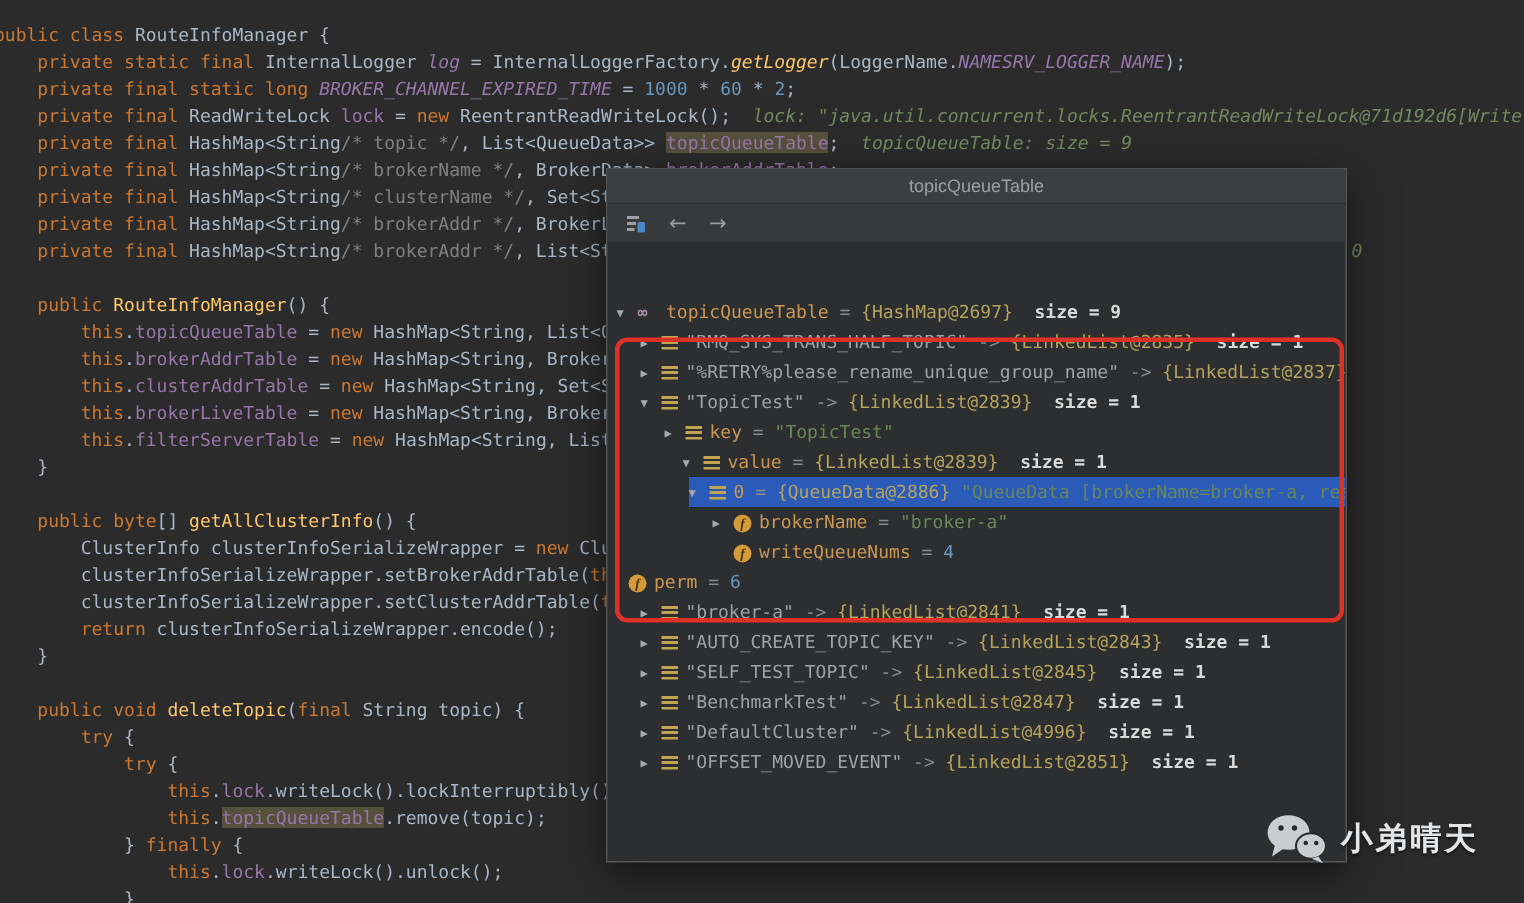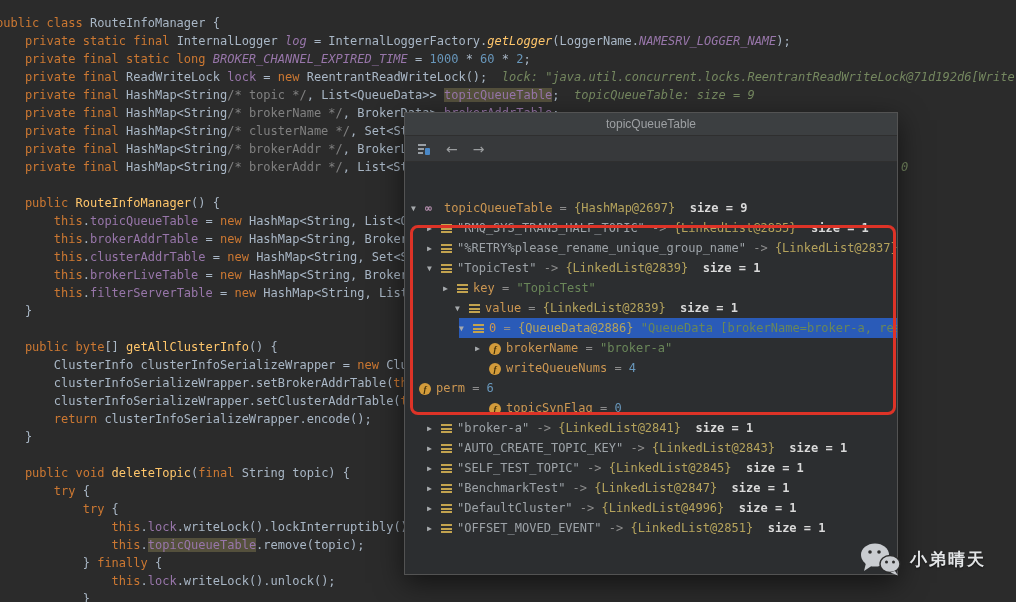--- a/index.html
+++ b/index.html
@@ -50,21 +50,21 @@
   .tstr{color:var(--string_green,#6a8759);}
   .tnum{color:var(--number_blue,#6897bb);}
   .tk{color:#9da3a8;}
 
   
   .redbox{position:absolute;left:410px;top:225px;width:480px;height:184px;
     border:3px solid var(--annotation_red,#dd3327);border-radius:8px;z-index:10;pointer-events:none;}
 
   
   .watermark{position:absolute;right:30px;bottom:26px;display:flex;align-items:center;gap:9px;z-index:20;
-    color:#e3e5e7;font-family:"Liberation Sans",sans-serif;font-size:17px;font-weight:bold;letter-spacing:2px;
+    color:#e3e5e7;font-family:"Liberation Sans",sans-serif;font-size:21px;font-weight:bold;letter-spacing:2px;
     text-shadow:0 1px 2px rgba(0,0,0,.6);}
 </style>
 </head>
 <body>
 
 <div class="screen">
 
   <div>
     <div class="code" id="code"><div class="cl"><span class="kw">public class </span><span class="pl">RouteInfoManager {</span></div><div class="cl"><span class="kw">    private static final </span><span class="pl">InternalLogger </span><span class="sfld">log</span><span class="pl"> = InternalLoggerFactory.</span><span class="smth">getLogger</span><span class="pl">(LoggerName.</span><span class="sfld">NAMESRV_LOGGER_NAME</span><span class="pl">);</span></div><div class="cl"><span class="kw">    private final static long </span><span class="sfld">BROKER_CHANNEL_EXPIRED_TIME</span><span class="pl"> = </span><span class="num">1000</span><span class="pl"> * </span><span class="num">60</span><span class="pl"> * </span><span class="num">2</span><span class="pl">;</span></div><div class="cl"><span class="kw">    private final </span><span class="pl">ReadWriteLock </span><span class="fld">lock</span><span class="pl"> = </span><span class="kw">new </span><span class="pl">ReentrantReadWriteLock();</span><span class="hint">  lock: "java.util.concurrent.locks.ReentrantReadWriteLock@71d192d6[Write lock</span></div><div class="cl"><span class="kw">    private final </span><span class="pl">HashMap&lt;String</span><span class="cmt">/* topic */</span><span class="pl">, List&lt;QueueData&gt;&gt; </span><span class="fldhl">topicQueueTable</span><span class="pl">;</span><span class="hint">  topicQueueTable: size = 9</span></div><div class="cl"><span class="kw">    private final </span><span class="pl">HashMap&lt;String</span><span class="cmt">/* brokerName */</span><span class="pl">, BrokerData&gt; </span><span class="fld">brokerAddrTable</span><span class="pl">;</span></div><div class="cl"><span class="kw">    private final </span><span class="pl">HashMap&lt;String</span><span class="cmt">/* clusterName */</span><span class="pl">, Set&lt;String&gt;&gt; </span><span class="fld">clusterAddrTable</span><span class="pl">;</span></div><div class="cl"><span class="kw">    private final </span><span class="pl">HashMap&lt;String</span><span class="cmt">/* brokerAddr */</span><span class="pl">, BrokerLiveInfo&gt; </span><span class="fld">brokerLiveTable</span><span class="pl">;</span></div><div class="cl"><span class="kw">    private final </span><span class="pl">HashMap&lt;String</span><span class="cmt">/* brokerAddr */</span><span class="pl">, List&lt;String&gt;&gt; </span><span class="fld">filterServerTable</span><span class="pl">;</span></div><div class="cl"> </div><div class="cl"><span class="kw">    public </span><span class="mth">RouteInfoManager</span><span class="pl">() {</span></div><div class="cl"><span class="pl">        </span><span class="kw">this</span><span class="pl">.</span><span class="fld">topicQueueTable</span><span class="pl"> = </span><span class="kw">new </span><span class="pl">HashMap&lt;String, List&lt;QueueData&gt;&gt;(</span><span class="num">1024</span><span class="pl">);</span></div><div class="cl"><span class="pl">        </span><span class="kw">this</span><span class="pl">.</span><span class="fld">brokerAddrTable</span><span class="pl"> = </span><span class="kw">new </span><span class="pl">HashMap&lt;String, BrokerData&gt;(</span><span class="num">128</span><span class="pl">);</span></div><div class="cl"><span class="pl">        </span><span class="kw">this</span><span class="pl">.</span><span class="fld">clusterAddrTable</span><span class="pl"> = </span><span class="kw">new </span><span class="pl">HashMap&lt;String, Set&lt;String&gt;&gt;(</span><span class="num">32</span><span class="pl">);</span></div><div class="cl"><span class="pl">        </span><span class="kw">this</span><span class="pl">.</span><span class="fld">brokerLiveTable</span><span class="pl"> = </span><span class="kw">new </span><span class="pl">HashMap&lt;String, BrokerLiveInfo&gt;(</span><span class="num">256</span><span class="pl">);</span></div><div class="cl"><span class="pl">        </span><span class="kw">this</span><span class="pl">.</span><span class="fld">filterServerTable</span><span class="pl"> = </span><span class="kw">new </span><span class="pl">HashMap&lt;String, List&lt;String&gt;&gt;(</span><span class="num">256</span><span class="pl">);</span></div><div class="cl"><span class="pl">    }</span></div><div class="cl"> </div><div class="cl"><span class="kw">    public byte</span><span class="pl">[] </span><span class="mth">getAllClusterInfo</span><span class="pl">() {</span></div><div class="cl"><span class="pl">        ClusterInfo clusterInfoSerializeWrapper = </span><span class="kw">new </span><span class="pl">ClusterInfo();</span></div><div class="cl"><span class="pl">        clusterInfoSerializeWrapper.setBrokerAddrTable(</span><span class="kw">this</span><span class="pl">.</span><span class="fld">brokerAddrTable</span><span class="pl">);</span></div><div class="cl"><span class="pl">        clusterInfoSerializeWrapper.setClusterAddrTable(</span><span class="kw">this</span><span class="pl">.</span><span class="fld">clusterAddrTable</span><span class="pl">);</span></div><div class="cl"><span class="pl">        </span><span class="kw">return </span><span class="pl">clusterInfoSerializeWrapper.encode();</span></div><div class="cl"><span class="pl">    }</span></div><div class="cl"> </div><div class="cl"><span class="kw">    public void </span><span class="mth">deleteTopic</span><span class="pl">(</span><span class="kw">final </span><span class="pl">String topic) {</span></div><div class="cl"><span class="pl">        </span><span class="kw">try</span><span class="pl"> {</span></div><div class="cl"><span class="pl">            </span><span class="kw">try</span><span class="pl"> {</span></div><div class="cl"><span class="pl">                </span><span class="kw">this</span><span class="pl">.</span><span class="fld">lock</span><span class="pl">.writeLock().lockInterruptibly();</span></div><div class="cl"><span class="pl">                </span><span class="kw">this</span><span class="pl">.</span><span class="fldhl">topicQueueTable</span><span class="pl">.remove(topic);</span></div><div class="cl"><span class="pl">            } </span><span class="kw">finally</span><span class="pl"> {</span></div><div class="cl"><span class="pl">                </span><span class="kw">this</span><span class="pl">.</span><span class="fld">lock</span><span class="pl">.writeLock().unlock();</span></div><div class="cl"><span class="pl">            }</span></div></div>
     <span class="stray hint">0</span>
@@ -90,21 +90,20 @@
         <div class="trow" style="padding-left: 6px;"><span class="arr">▼</span><span class="ic ic-watch">∞</span><span class="tn">topicQueueTable</span><span class="tg"> = </span><span class="tr">{HashMap@2697}</span><span class="ts">  size = 9</span></div>
         <div class="trow" style="padding-left: 22px;"><span class="arr">▶</span><span class="ic ic-list"></span><span class="tk">"RMQ_SYS_TRANS_HALF_TOPIC"</span><span class="tg"> -&gt; </span><span class="tr">{LinkedList@2835}</span><span class="ts">  size = 1</span></div>
         <div class="trow" style="padding-left: 22px;"><span class="arr">▶</span><span class="ic ic-list"></span><span class="tk">"%RETRY%please_rename_unique_group_name"</span><span class="tg"> -&gt; </span><span class="tr">{LinkedList@2837}</span></div>
         <div class="trow" style="padding-left: 22px;"><span class="arr">▼</span><span class="ic ic-list"></span><span class="tk">"TopicTest"</span><span class="tg"> -&gt; </span><span class="tr">{LinkedList@2839}</span><span class="ts">  size = 1</span></div>
         <div class="trow" style="padding-left: 38px;"><span class="arr">▶</span><span class="ic ic-list"></span><span class="tn">key</span><span class="tg"> = </span><span class="tstr">"TopicTest"</span></div>
         <div class="trow" style="padding-left: 50px;"><span class="arr">▼</span><span class="ic ic-list"></span><span class="tn">value</span><span class="tg"> = </span><span class="tr">{LinkedList@2839}</span><span class="ts">  size = 1</span></div>
         <div class="trow sel" style="padding-left: 54px;"><span class="arr">▼</span><span class="ic ic-list"></span><span class="tn">0</span><span class="tg"> = </span><span class="tr">{QueueData@2886}</span><span class="tstr"> "QueueData [brokerName=broker-a, rea</span></div>
         <div class="trow" style="padding-left: 70px;"><span class="arr">▶</span><span class="ic ic-field">f</span><span class="tn">brokerName</span><span class="tg"> = </span><span class="tstr">"broker-a"</span></div>
         <div class="trow" style="padding-left: 70px;"><span class="arr"></span><span class="ic ic-field">f</span><span class="tn">writeQueueNums</span><span class="tg"> = </span><span class="tnum">4</span></div>
         <div class="trow" style=""><span class="arr"></span><span class="ic ic-field">f</span><span class="tn">perm</span><span class="tg"> = </span><span class="tnum">6</span></div>
-        <div class="trow" style="padding-left: 70px;"><span class="arr"></span><span class="ic ic-field">f</span><span class="tn">topicSynFlag</span><span class="tg"> = </span><span class="tnum">0</span></div>
         <div class="trow" style="padding-left: 22px;"><span class="arr">▶</span><span class="ic ic-list"></span><span class="tk">"broker-a"</span><span class="tg"> -&gt; </span><span class="tr">{LinkedList@2841}</span><span class="ts">  size = 1</span></div>
         <div class="trow" style="padding-left: 22px;"><span class="arr">▶</span><span class="ic ic-list"></span><span class="tk">"AUTO_CREATE_TOPIC_KEY"</span><span class="tg"> -&gt; </span><span class="tr">{LinkedList@2843}</span><span class="ts">  size = 1</span></div>
         <div class="trow" style="padding-left: 22px;"><span class="arr">▶</span><span class="ic ic-list"></span><span class="tk">"SELF_TEST_TOPIC"</span><span class="tg"> -&gt; </span><span class="tr">{LinkedList@2845}</span><span class="ts">  size = 1</span></div>
         <div class="trow" style="padding-left: 22px;"><span class="arr">▶</span><span class="ic ic-list"></span><span class="tk">"BenchmarkTest"</span><span class="tg"> -&gt; </span><span class="tr">{LinkedList@2847}</span><span class="ts">  size = 1</span></div>
         <div class="trow" style="padding-left: 22px;"><span class="arr">▶</span><span class="ic ic-list"></span><span class="tk">"DefaultCluster"</span><span class="tg"> -&gt; </span><span class="tr">{LinkedList@4996}</span><span class="ts">  size = 1</span></div>
         <div class="trow" style="padding-left: 22px;"><span class="arr">▶</span><span class="ic ic-list"></span><span class="tk">"OFFSET_MOVED_EVENT"</span><span class="tg"> -&gt; </span><span class="tr">{LinkedList@2851}</span><span class="ts">  size = 1</span></div>
       </div>
   </div>
 
   <div class="redbox"></div>

